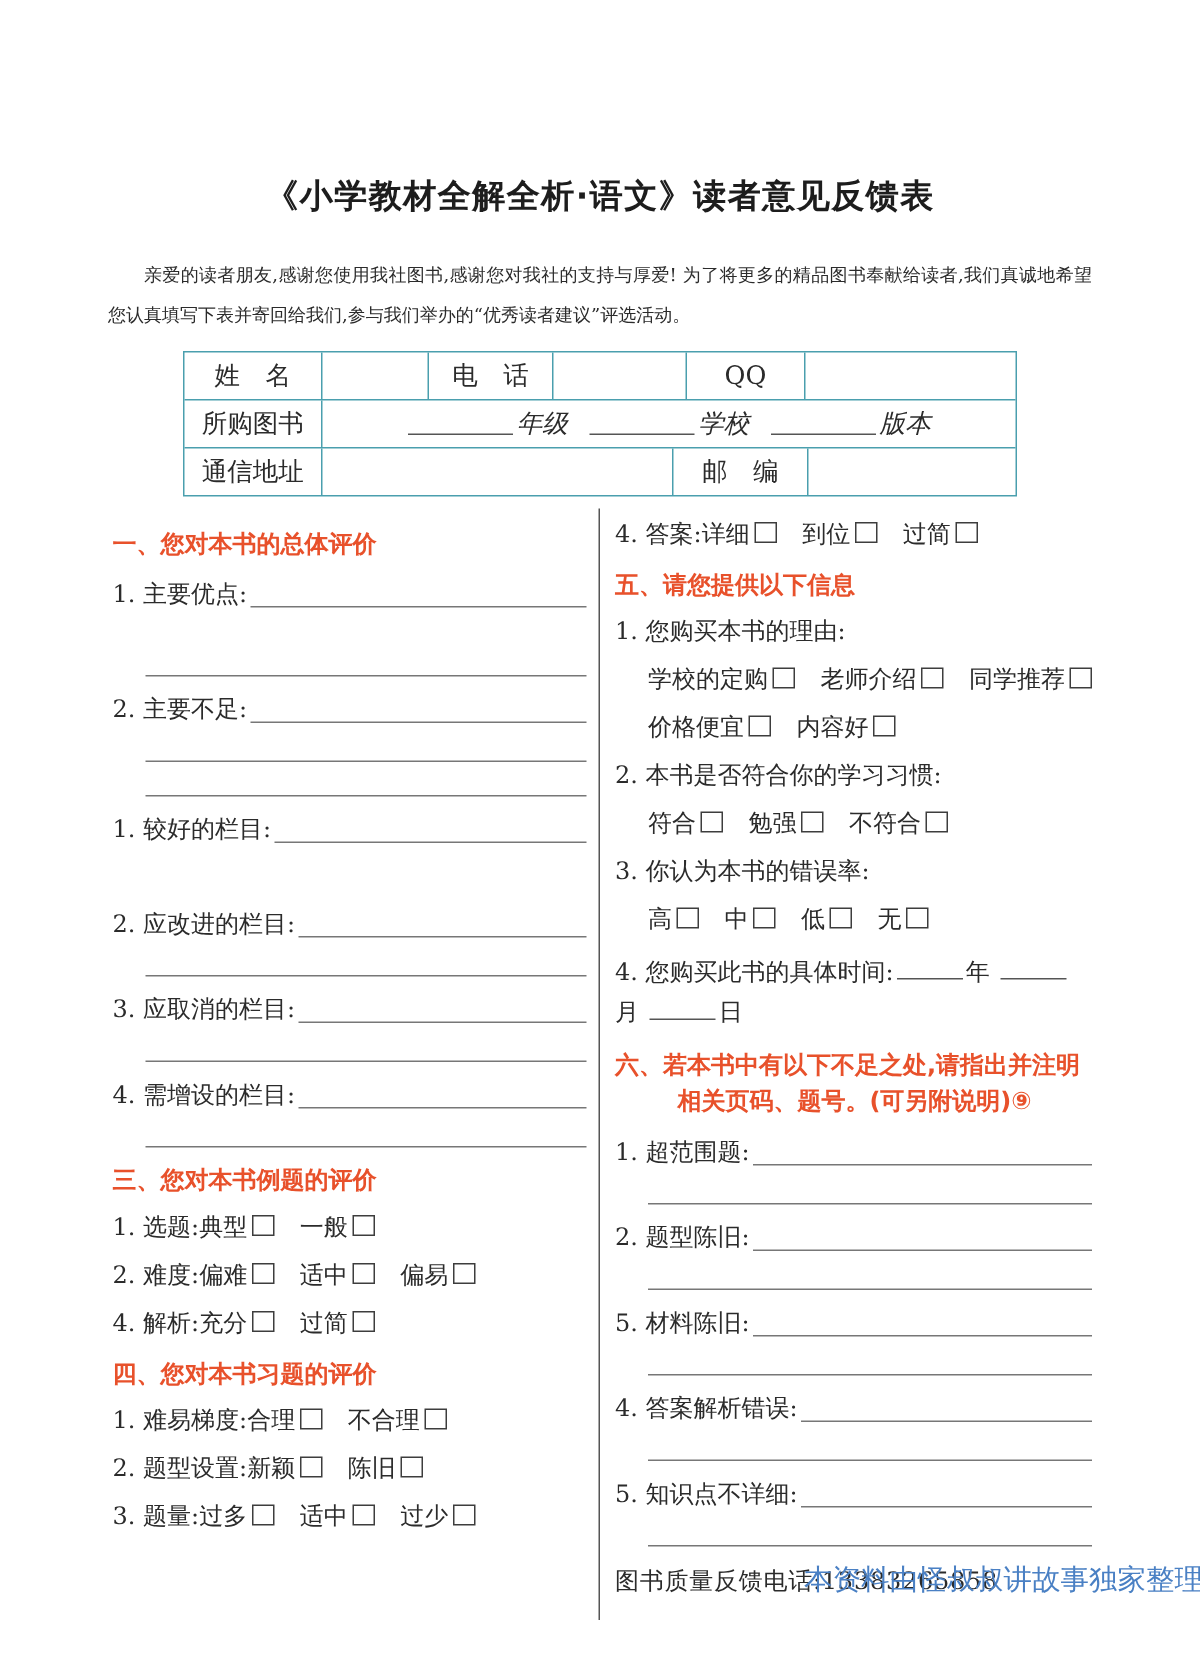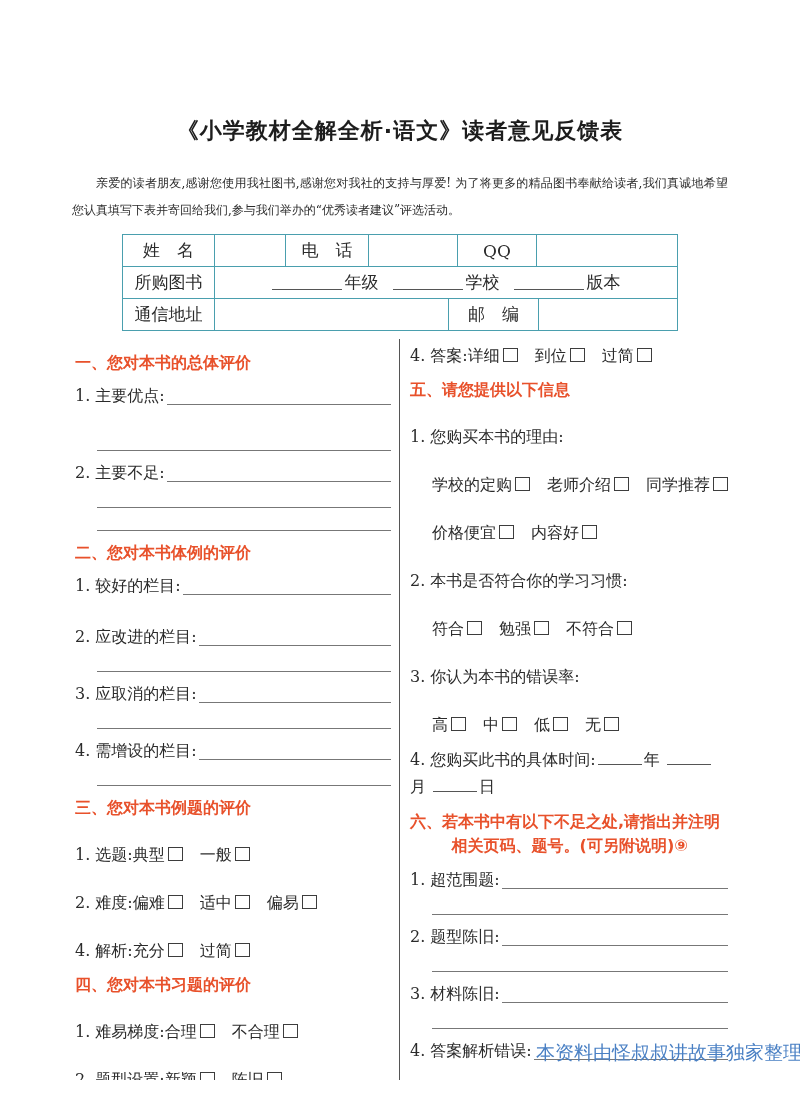--- a/index.html
+++ b/index.html
@@ -28,21 +28,21 @@
     box-sizing:border-box;overflow:hidden;
   }
   .tcell:first-child{border-left:none;}
   .w-name{width:91px;}
   .w-nameval{width:71px;}
   .w-phone{width:83px;}
   .w-phoneval{width:89px;}
   .w-qq{width:79px;}
   .w-addrval{width:234px;}
   .w-post{width:90px;}
-  .flexfill{flex:1;}
+  .flexfill{flex:1;font-style:italic;}
   .book-cell{justify-content:center;}
   .ul{display:inline-block;border-bottom:1px solid #555;height:14px;}
   .ul.w70{width:70px;}
   .ul.w44{width:44px;margin:0 2px;}
   .book-cell .sfx{margin:0 14px 0 3px;}
   .book-cell .sfx:last-child{margin-right:0;}
   
   .columns{display:flex;margin:8px 0 0 72px;width:656px;align-items:stretch;}
   .col-left{width:327px;box-sizing:border-box;padding:2px 8px 0 3px;}
   .col-right{flex:1;border-left:1px solid #555;box-sizing:border-box;padding:2px 0 0 10px;}
@@ -50,22 +50,22 @@
   .sec{
     margin:10px 0 4px 0;font-family:"DejaVu Sans","Liberation Sans",sans-serif;
     font-size:16px;font-weight:700;color:#e8512b;line-height:23px;
   }
   .sec.hang{padding-left:2.6em;text-indent:-2.6em;line-height:24px;}
   .item{display:flex;align-items:flex-end;margin-top:9px;}
   .item .il{white-space:nowrap;}
   .item .fill{flex:1;border-bottom:1px solid #777;margin:0 0 3px 2px;}
   .bline{border-bottom:1px solid #777;height:22px;margin-left:22px;}
   .bline.tall{height:42px;}
-  .gap-top{margin-top:26px;}
-  .ckrow{margin-top:23px;white-space:nowrap;}
+  .gap-top{margin-top:38px;}
+  .ckrow{margin-top:7px;white-space:nowrap;}
   .ckrow.indent{padding-left:22px;}
   .opt{margin-right:17px;}
   .opt:last-child{margin-right:0;}
   .cb{
     display:inline-block;width:13px;height:12px;border:1.5px solid #3d3d3d;
     margin-left:3px;vertical-align:-1px;background:#fff;
   }
   .time-item{margin-top:9px;line-height:27px;}
   .contact-line{margin-top:10px;letter-spacing:0.5px;}
   .footer{
@@ -120,21 +120,20 @@
         <span class="fill"></span>
       </div>
       <div class="bline tall"></div>
       <div class="item">
         <span class="il">2. 主要不足:</span>
         <span class="fill"></span>
       </div>
       <div class="bline"></div>
       <div class="bline"></div>
 
-      <div class="sec">二、您对本书体例的评价</div>
       <div class="item">
         <span class="il">1. 较好的栏目:</span>
         <span class="fill"></span>
       </div>
       <div class="item gap-top">
         <span class="il">2. 应改进的栏目:</span>
         <span class="fill"></span>
       </div>
       <div class="bline"></div>
       <div class="item">
@@ -207,21 +206,21 @@
         <span class="il">1. 超范围题:</span>
         <span class="fill"></span>
       </div>
       <div class="bline"></div>
       <div class="item">
         <span class="il">2. 题型陈旧:</span>
         <span class="fill"></span>
       </div>
       <div class="bline"></div>
       <div class="item">
-        <span class="il">3. 材料陈旧:</span>
+        <span class="il">5. 材料陈旧:</span>
         <span class="fill"></span>
       </div>
       <div class="bline"></div>
       <div class="item">
         <span class="il">4. 答案解析错误:</span>
         <span class="fill"></span>
       </div>
       <div class="bline"></div>
       <div class="item">
         <span class="il">5. 知识点不详细:</span>

